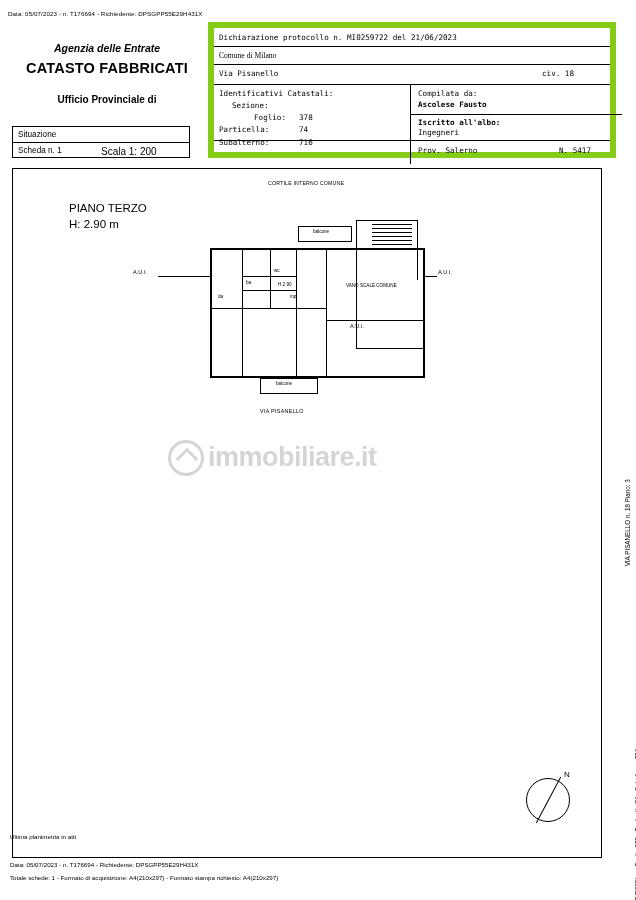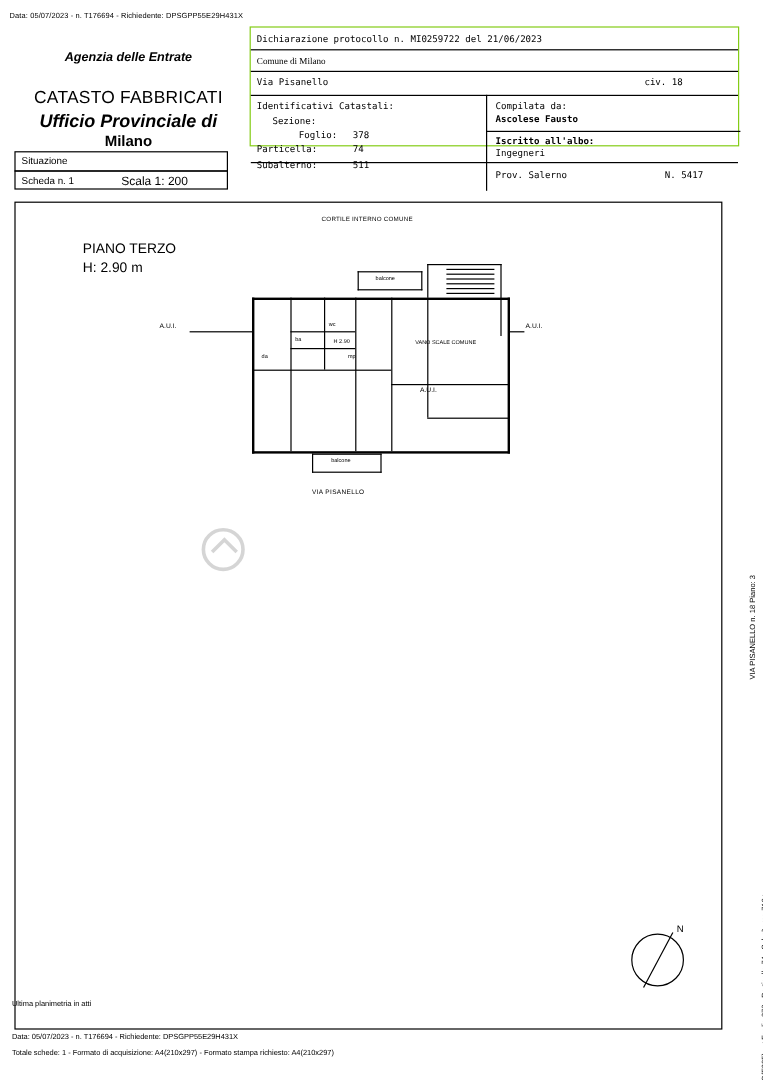--- a/index.html
+++ b/index.html
@@ -51,29 +51,28 @@
     text-align: center;
   }
   .agency .l1 {
     font-size: 10.5px;
     font-weight: bold;
     font-style: italic;
     margin-top: 20px;
   }
   .agency .l2 {
     font-size: 14.5px;
-    font-weight: normal;
+    font-weight: bold;
     letter-spacing: 0.2px;
-    margin-top: 20px;
+    margin-top: 6px;
   }
   .agency .l3 {
-    font-size: 15px;
+    font-size: 10px;
     font-weight: bold;
-    font-style: italic;
-    margin-top: 3px;
+    margin-top: 18px;
   }
   .agency .l4 {
     font-size: 12.5px;
     font-weight: bold;
     margin-top: 1px;
   }
 
   
   .plan-box {
     position: absolute;
@@ -112,22 +111,22 @@
     top: 3px;
     font-size: 10px;
   }
 
   
   .frame {
     position: absolute;
     left: 196px;
     top: 0;
     width: 408px;
-    height: 100px;
-    border: 1px solid #84cc16;
+    height: 136px;
+    border: 6px solid #84cc16;
     box-sizing: border-box;
   }
   .frame .hline {
     position: absolute;
     left: 0;
     width: 100%;
     border-top: 1px solid #000;
   }
   .frame .vline {
     position: absolute;
@@ -313,21 +312,20 @@
 <div class="page">
 
   <div class="top-line">Data: 05/07/2023 - n. T176694 - Richiedente: DPSGPP55E29H431X</div>
 
   <div class="header">
 
     <div class="agency">
       <div class="l1">Agenzia delle Entrate</div>
       <div class="l2">CATASTO FABBRICATI</div>
       <div class="l3">Ufficio Provinciale di</div>
-      <div class="l4">Milano</div>
     </div>
 
     <div class="plan-box">
       <div class="lbl">Situazione</div>
     </div>
     <div class="plan-box2">
       <div class="sheet">Scheda n. 1</div>
       <div class="scale">Scala 1: 200</div>
     </div>
 
@@ -345,21 +343,21 @@
       <div class="row-txt" style="left:5px; top:41px;">Via Pisanello</div>
       <div class="row-txt" style="left:328px; top:41px;">civ. 18</div>
 
       <div class="row-txt" style="left:5px; top:61px;">Identificativi Catastali:</div>
       <div class="row-txt" style="left:18px; top:73px;">Sezione:</div>
       <div class="row-txt" style="left:40px; top:85px;">Foglio:</div>
       <div class="row-txt" style="left:85px; top:85px;">378</div>
       <div class="row-txt" style="left:5px; top:97px;">Particella:</div>
       <div class="row-txt" style="left:85px; top:97px;text-align:center;">74</div>
       <div class="row-txt" style="left:5px; top:110px;">Subalterno:</div>
-      <div class="row-txt" style="left:85px; top:110px;">511</div>
+      <div class="row-txt" style="left:85px; top:110px;">716</div>
 
       <div class="row-txt" style="left:204px; top:61px;">Compilata da:</div>
       <div class="row-txt" style="left:204px; top:72px; font-weight:bold;">Ascolese Fausto</div>
       <div class="row-txt" style="left:204px; top:90px; font-weight:bold;">Iscritto all'albo:</div>
       <div class="row-txt" style="left:204px; top:100px;">Ingegneri</div>
       <div class="row-txt" style="left:204px; top:118px;">Prov. Salerno</div>
       <div class="row-txt" style="left:345px; top:118px;">N. 5417</div>
     </div>
   </div>
 
@@ -426,20 +424,21 @@
     <div class="aul" style="left:200px; top:133px;">A.U.I.</div>
 
     <div class="wall" style="left:8px; top:86px; width:52px; height:1px;"></div>
     <div class="wall" style="left:275px; top:86px; width:12px; height:1px;"></div>
 
     <div class="via-label" style="left:110px; top:218px;">VIA PISANELLO</div>
   </div>
 
   <div class="watermark">
     <div class="wm-logo"></div>
+    <div class="wm-text">immobiliare.it</div>
   </div>
 
   <div class="compass">
     <div class="circ"></div>
     <div class="needle"></div>
     <div class="n">N</div>
   </div>
 
   <div class="side-text">Catasto dei Fabbricati - Situazione al 05/07/2023 - Comune di MILANO(F205) - &lt; Foglio 378 - Particella 74 - Subalterno 716 &gt;</div>
   <div class="side-text2">VIA PISANELLO n. 18 Piano: 3</div>

